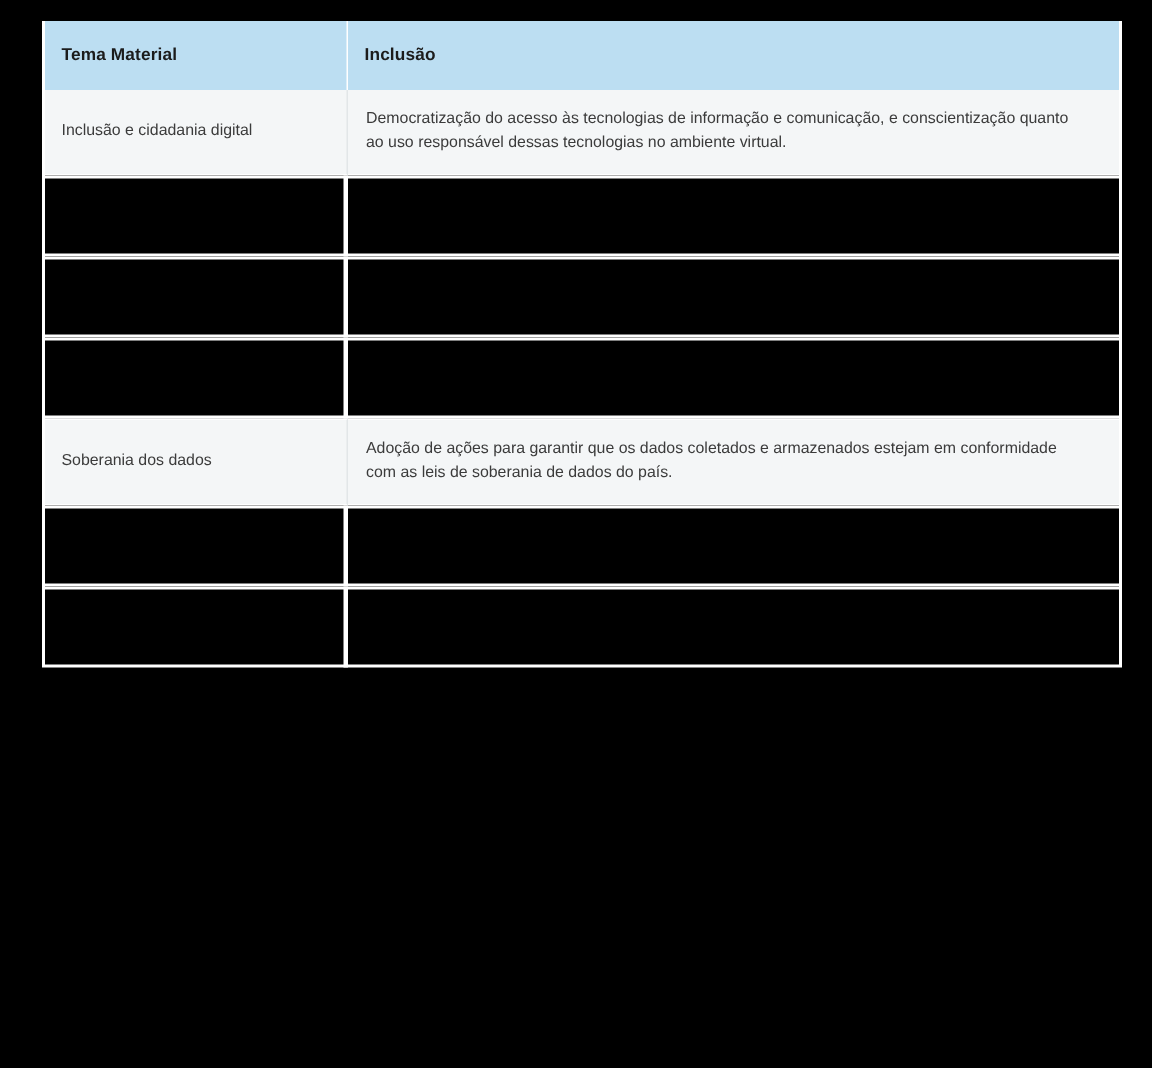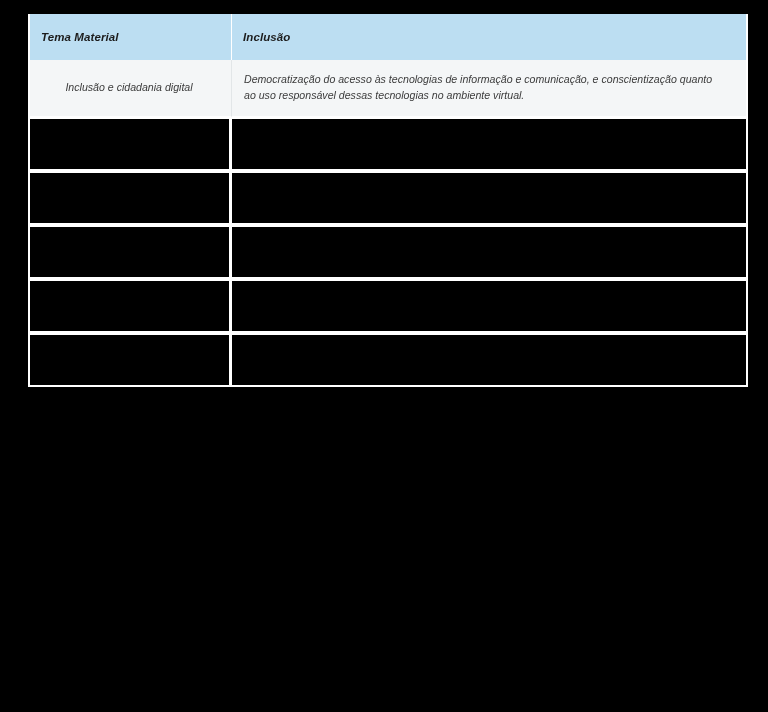--- a/index.html
+++ b/index.html
@@ -23,21 +23,20 @@
     position: absolute;
     left: 30px;
     top: 14px;
     width: 716px;
   }
   table.material-table {
     width: 716px;
     border-collapse: separate;
     border-spacing: 0;
     table-layout: fixed;
-    font-style: italic;
   }
   table.material-table col.col-theme { width: 202px; }
   table.material-table col.col-desc  { width: 514px; }
 
   th.head-cell {
     background: #bcdef2;
     color: #1c1c1c;
     font-size: 11.5px;
     font-weight: bold;
     text-align: left;
@@ -55,21 +54,20 @@
     color: #3b3b3b;
     font-size: 10.6px;
     line-height: 1.5;
     vertical-align: middle;
     padding: 12px 14px 12px 11px;
     border-top: 1px solid #ffffff;
     border-bottom: 1px solid #ffffff;
   }
   tr.data-row td.cell-theme {
     border-right: 1px solid #e2e6e8;
-    text-align: center;
   }
   tr.data-row td.cell-desc {
     padding-left: 12px;
     padding-right: 22px;
   }
 
   tr.black-row td {
     background: #000000;
     height: 50px;
     padding: 0;
@@ -136,20 +134,24 @@
         <tr class="black-row">
           <td class="cell-theme"></td>
           <td class="cell-desc"></td>
         </tr>
 
         <tr class="black-row">
           <td class="cell-theme"></td>
           <td class="cell-desc"></td>
         </tr>
 
+        <tr class="data-row">
+          <td class="cell-theme">Soberania dos dados</td>
+          <td class="cell-desc">Adoção de ações para garantir que os dados coletados e armazenados estejam em conformidade com as leis de soberania de dados do país.</td>
+        </tr>
         <tr class="black-row">
           <td class="cell-theme"></td>
           <td class="cell-desc"></td>
         </tr>
 
         <tr class="black-row">
           <td class="cell-theme"></td>
           <td class="cell-desc"></td>
         </tr>
 

